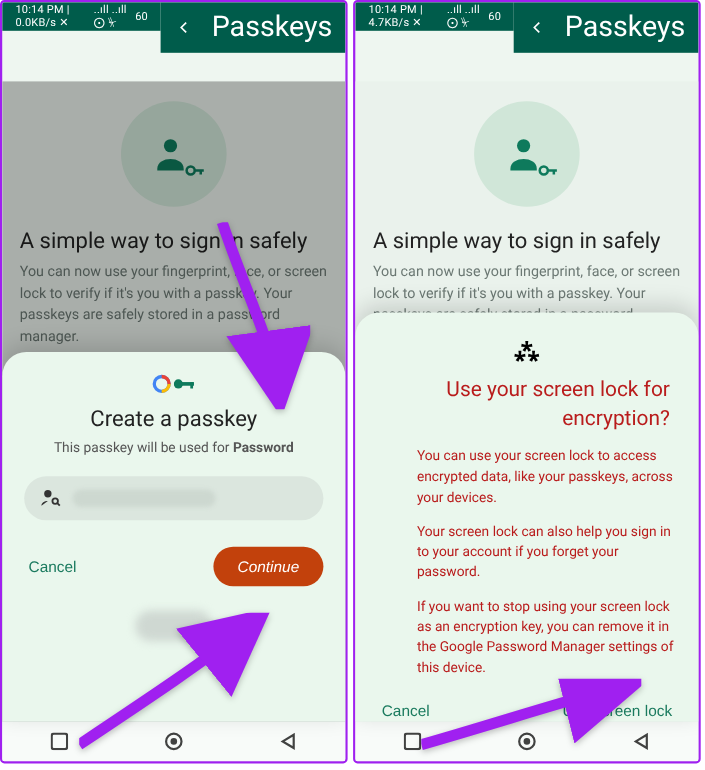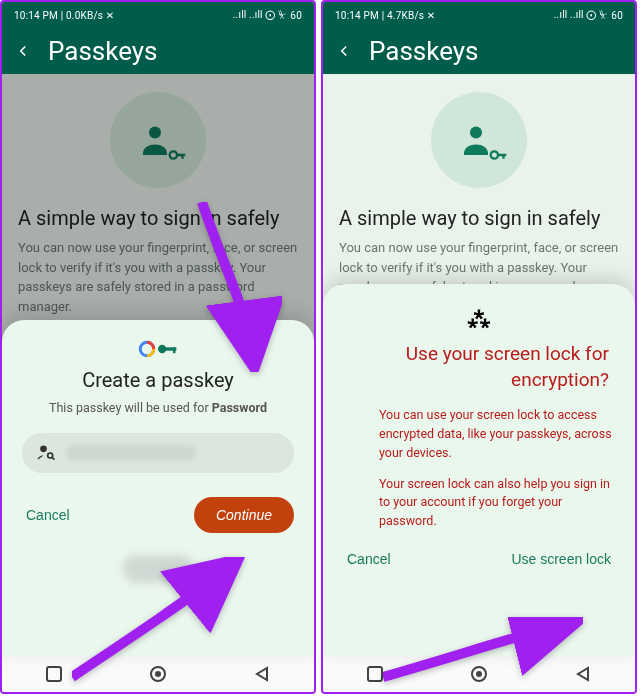--- a/index.html
+++ b/index.html
@@ -14,21 +14,21 @@
   }
   .phone {
     width: 316px;
     height: 694px;
     border: 2px solid #a020f0;
     border-radius: 4px;
     position: relative;
     background: #eef6f0;
     overflow: hidden;
     display: flex;
-    flex-direction: column;
+    flex-direction: row;
   }
   .statusbar {
     height: 26px;
     background: #005c4b;
     color: #fff;
     font-size: 10px;
     display: flex;
     align-items: center;
     padding: 0 12px;
     justify-content: space-between;
@@ -256,20 +256,21 @@
     <h2>A simple way to sign in safely</h2>
     <p class="desc">You can now use your fingerprint, face, or screen lock to verify if it's you with a passkey. Your passkeys are safely stored in a password manager.</p>
     <p class="learn">Learn more</p>
   </div>
 
   <div class="sheet sheet2">
     <div class="icon-top">⁂</div>
     <h3>Use your screen lock for encryption?</h3>
     <p class="para">You can use your screen lock to access encrypted data, like your passkeys, across your devices.</p>
     <p class="para">Your screen lock can also help you sign in to your account if you forget your password.</p>
+    <p class="para">If you want to stop using your screen lock as an encryption key, you can remove it in the Google Password Manager settings of this device.</p>
     <div class="actions">
       <button class="txt-btn">Cancel</button>
       <button class="txt-btn">Use screen lock</button>
     </div>
   </div>
 
   <div class="arrow" style="left:60px; top:615px;">
     <svg width="200" height="70" viewBox="0 0 200 70">
       <defs>
           <marker id="ah3" markerWidth="8" markerHeight="8" refX="5" refY="4" orient="auto">

